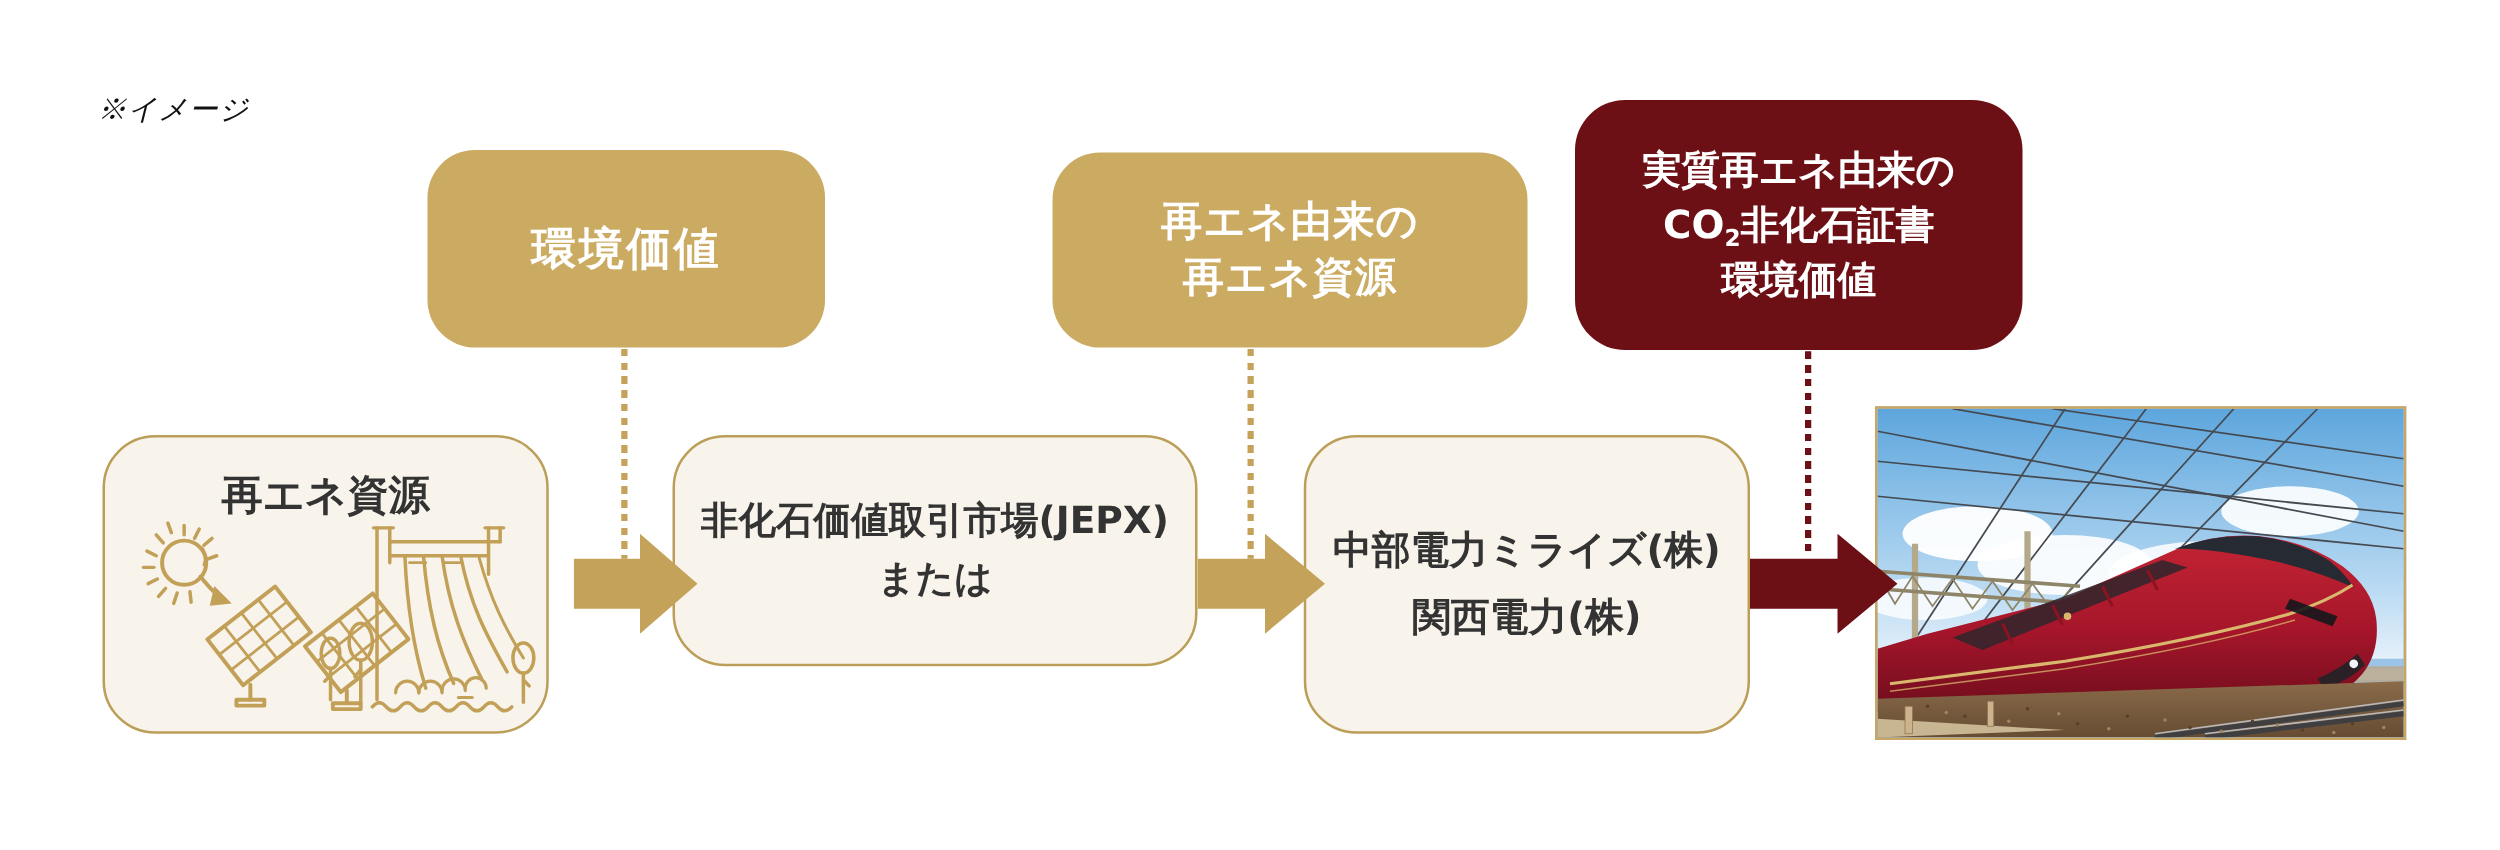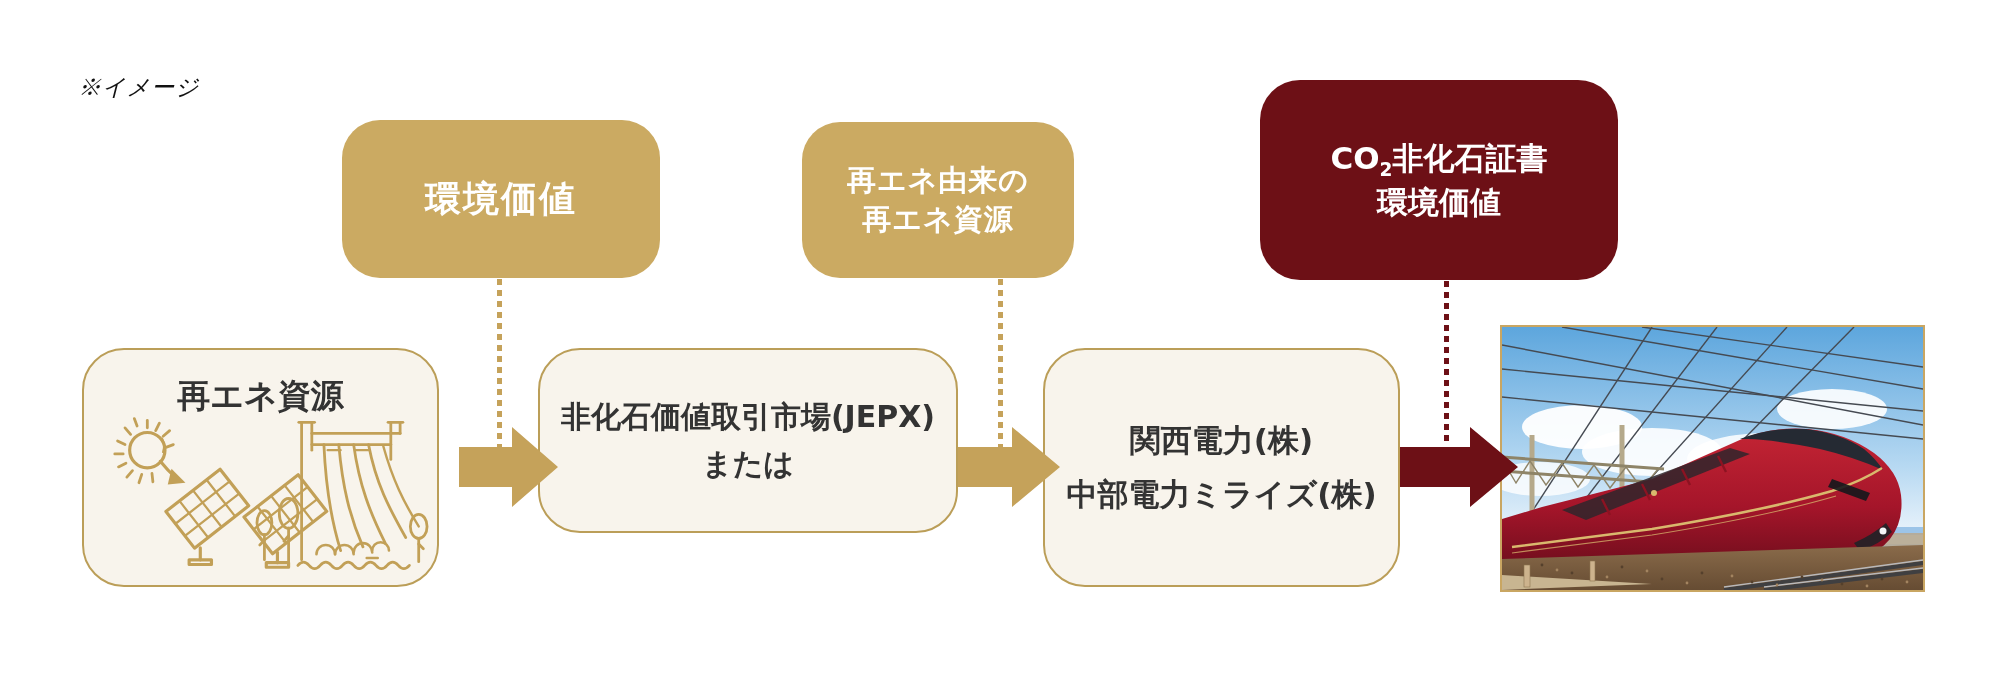--- a/index.html
+++ b/index.html
@@ -10,21 +10,21 @@
   .note{
     position:absolute;left:78px;top:72px;font-family:"DejaVu Serif","Liberation Serif",serif;
     font-style:italic;font-size:23px;color:#111;letter-spacing:1px;
   }
   .box{position:absolute;box-sizing:border-box;display:flex;flex-direction:column;
        align-items:center;justify-content:center;text-align:center;}
   .pill{background:#cbaa62;border-radius:38px;color:#ffffff;font-weight:bold;}
   .pill-red{background:#6d1016;border-radius:40px;color:#ffffff;font-weight:bold;}
   .cream{background:#f8f4ec;border:2.5px solid #bb9e58;border-radius:42px;color:#333333;font-weight:bold;}
   .env-box{left:342px;top:120px;width:318px;height:158px;font-size:36px;letter-spacing:2px;}
-  .cert-box{left:802px;top:122px;width:272px;height:156px;font-size:29px;line-height:1.36;letter-spacing:1px;}
+  .cert-box{left:842px;top:122px;width:380px;height:156px;font-size:33px;line-height:1.36;letter-spacing:1px;}
   .zero-box{left:1260px;top:80px;width:358px;height:200px;font-size:31px;line-height:1.42;}
   .zero-box sub{font-size:0.6em;line-height:0;}
   .source-box{left:82px;top:348px;width:357px;height:239px;justify-content:flex-start;padding-top:24px;font-size:33px;}
   .market-box{left:538px;top:348px;width:420px;height:185px;font-size:30px;line-height:1.55;}
   .util-box{left:1043px;top:348px;width:357px;height:239px;font-size:31px;line-height:1.72;}
   .vdot{position:absolute;width:5px;}
   .vdot-gold{background:repeating-linear-gradient(to bottom,#c5a25a 0 6px,transparent 6px 11px);}
   .vdot-red{background:repeating-linear-gradient(to bottom,#6d1016 0 6px,transparent 6px 11px);}
   .arrow{position:absolute;z-index:5;}
   .photo{
@@ -44,20 +44,21 @@
   <div class="box pill env-box">
     <div>環境価値</div>
   </div>
 
   <div class="box pill cert-box">
     <div>再エネ由来の</div>
     <div>再エネ資源</div>
   </div>
 
   <div class="box pill-red zero-box">
+    <div>実質再エネ由来の</div>
     <div><span>CO</span><sub>2</sub><span>非化石証書</span></div>
     <div>環境価値</div>
   </div>
 
   <div class="vdot vdot-gold" style="left:497px;top:279px;height:168px;"></div>
   <div class="vdot vdot-gold" style="left:998px;top:279px;height:168px;"></div>
   <div class="vdot vdot-red" style="left:1444px;top:281px;height:164px;"></div>
 
   <div class="box cream source-box">
     <div>再エネ資源</div>
@@ -148,22 +149,22 @@
       <path stroke-width="3" d="M206,164 q6,-7 12,0 t12,0 t12,0 t12,0 t12,0 t12,0 t12,0 t12,0 t12,0 t12,0"></path>
     </svg>
   </div>
 
   <div class="box cream market-box">
     <div>非化石価値取引市場(JEPX)</div>
     <div>または</div>
   </div>
 
   <div class="box cream util-box">
+    <div>中部電力ミライズ(株)</div>
     <div>関西電力(株)</div>
-    <div>中部電力ミライズ(株)</div>
   </div>
 
   <svg class="arrow" style="left:459px;top:427px;" width="99" height="80" viewBox="0 0 99 80">
     <polygon points="0,20 53,20 53,0 99,40 53,80 53,60 0,60" fill="#c5a25a"></polygon>
   </svg>
   <svg class="arrow" style="left:958px;top:427px;" width="102" height="80" viewBox="0 0 102 80">
     <polygon points="0,20 54,20 54,0 102,40 54,80 54,60 0,60" fill="#c5a25a"></polygon>
   </svg>
   <svg class="arrow" style="left:1400px;top:427px;" width="118" height="80" viewBox="0 0 118 80">
     <polygon points="0,20 70,20 70,0 118,40 70,80 70,60 0,60" fill="#6d1016"></polygon>

